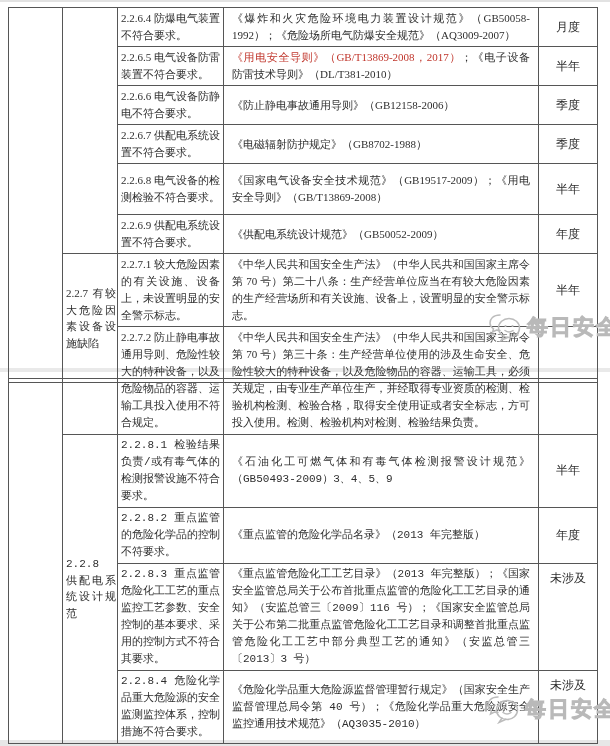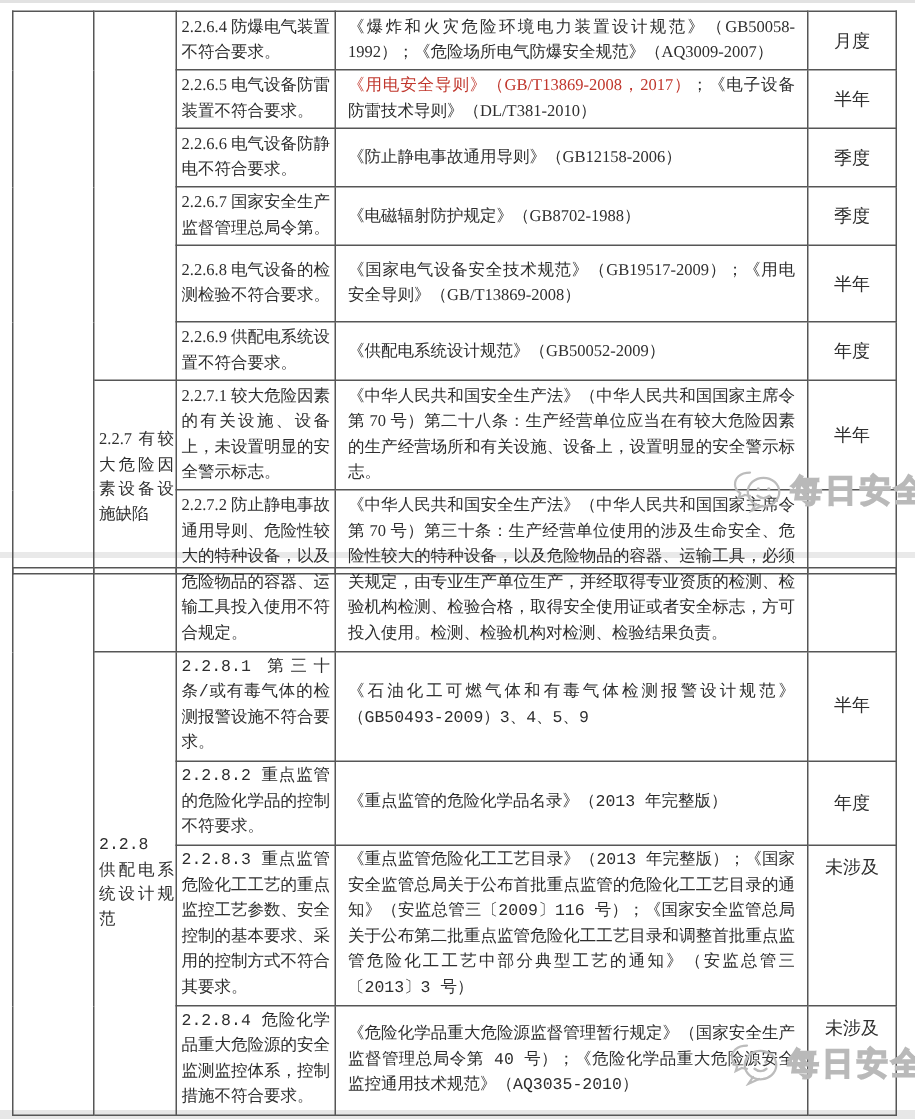--- a/index.html
+++ b/index.html
@@ -69,21 +69,21 @@
       <td class="i">2.2.6.5 电气设备防雷装置不符合要求。</td>
       <td class="b"><span class="red">《用电安全导则》（GB/T13869-2008，2017）</span><span>；《电子设备防雷技术导则》（DL/T381-2010）</span></td>
       <td class="f">半年</td>
     </tr>
     <tr style="height:37px">
       <td class="i">2.2.6.6 电气设备防静电不符合要求。</td>
       <td class="b">《防止静电事故通用导则》（GB12158-2006）</td>
       <td class="f">季度</td>
     </tr>
     <tr style="height:37px">
-      <td class="i">2.2.6.7 国家安全生产监督管理总局令第。</td>
+      <td class="i">2.2.6.7 供配电系统设置不符合要求。</td>
       <td class="b">《电磁辐射防护规定》（GB8702-1988）</td>
       <td class="f">季度</td>
     </tr>
     <tr style="height:51px">
       <td class="i">2.2.6.8 电气设备的检测检验不符合要求。</td>
       <td class="b">《国家电气设备安全技术规范》（GB19517-2009）；《用电安全导则》（GB/T13869-2008）</td>
       <td class="f">半年</td>
     </tr>
     <tr style="height:37px">
       <td class="i">2.2.6.9 供配电系统设置不符合要求。</td>
@@ -128,21 +128,21 @@
             <div class="clip" style="max-height:51px">危险物品的容器、运输工具投入使用不符合规定。</div>
           </td>
       <td class="b">
             <div class="clip" style="max-height:51px">关规定，由专业生产单位生产，并经取得专业资质的检测、检验机构检测、检验合格，取得安全使用证或者安全标志，方可投入使用。检测、检验机构对检测、检验结果负责。</div>
           </td>
       <td class="f"></td>
     </tr>
     <tr style="height:71px">
       <td class="g" rowspan="4">2.2.8 供配电系统设计规范</td>
       <td class="i">
-            <div class="clip" style="max-height:68px">2.2.8.1 第三十条/或有毒气体的检测报警设施不符合要求。</div>
+            <div class="clip" style="max-height:68px">2.2.8.1 检验结果负责/或有毒气体的检测报警设施不符合要求。</div>
           </td>
       <td class="b">《石油化工可燃气体和有毒气体检测报警设计规范》（GB50493-2009）3、4、5、9</td>
       <td class="f">半年</td>
     </tr>
     <tr style="height:54px">
       <td class="i">
             <div class="clip" style="max-height:51px">2.2.8.2 重点监管的危险化学品的控制不符要求。</div>
           </td>
       <td class="b">《重点监管的危险化学品名录》（2013 年完整版）</td>
       <td class="f">年度</td>

